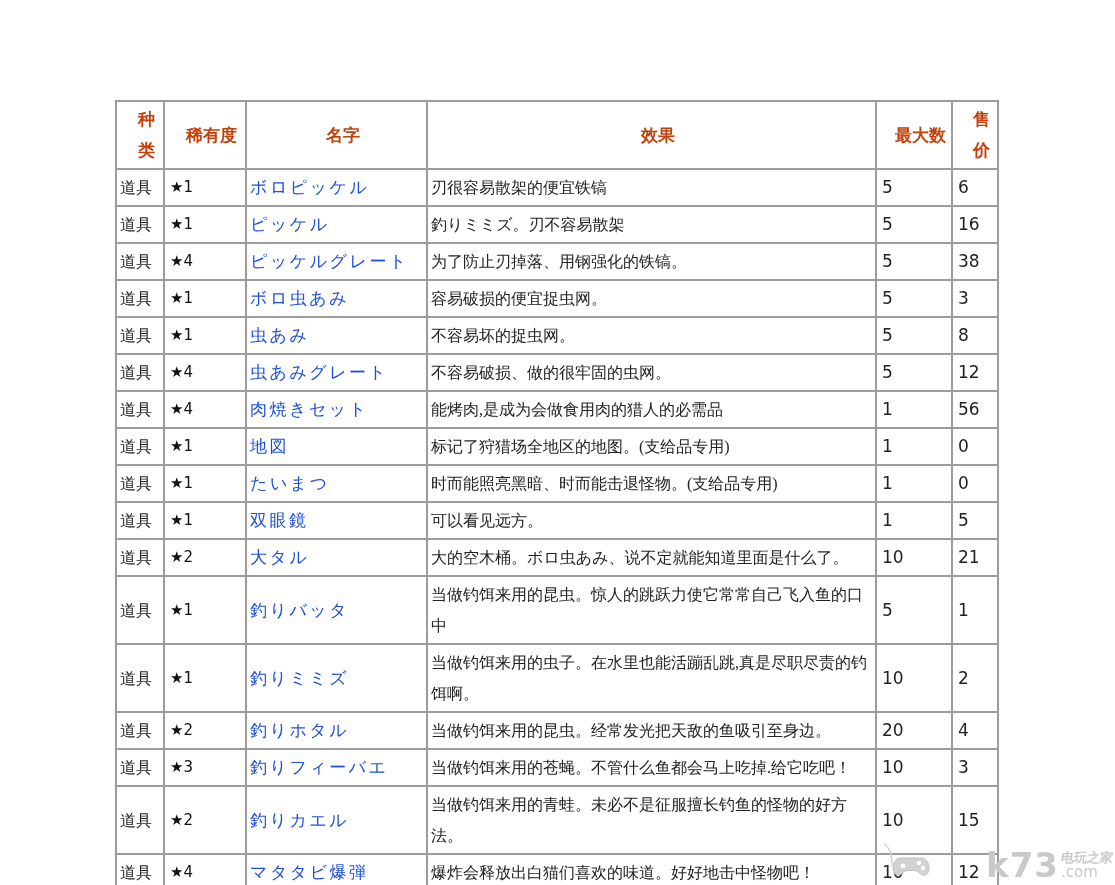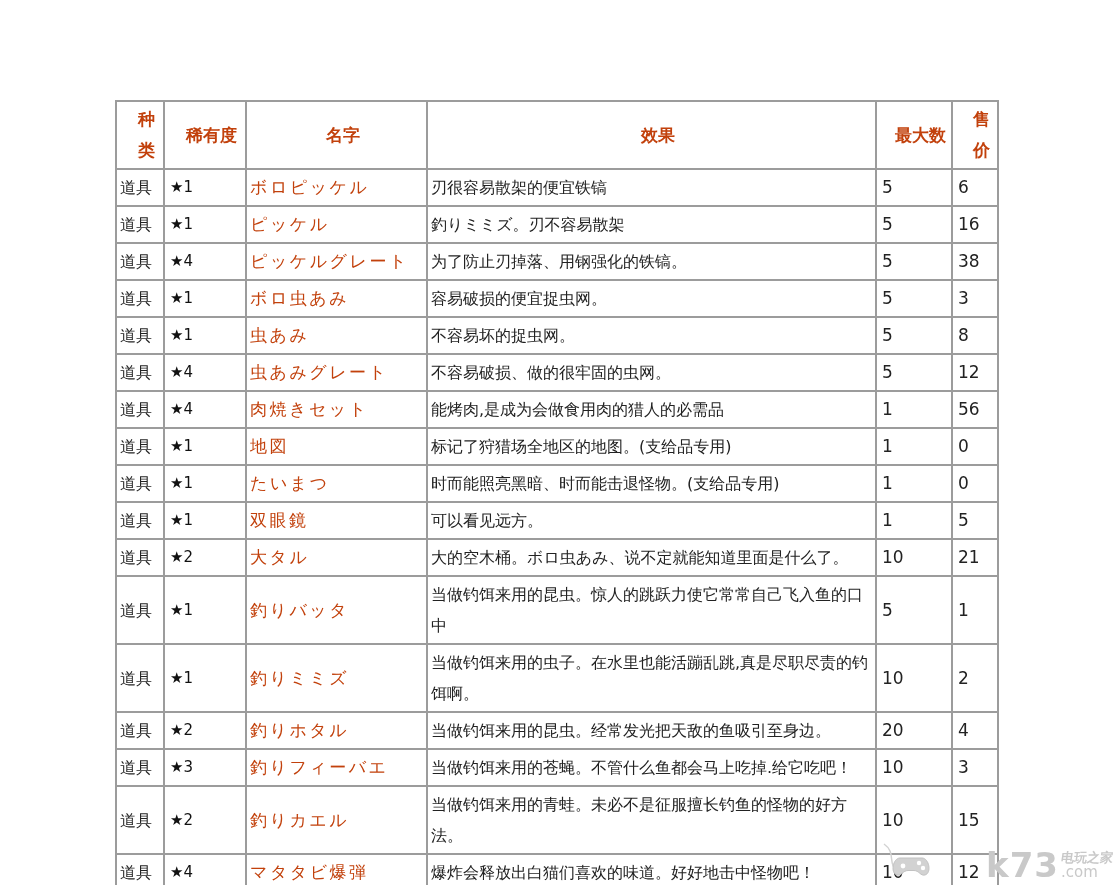--- a/index.html
+++ b/index.html
@@ -51,25 +51,25 @@
     font-weight: bold;
     text-align: center;
     color: #c2410c;
     height: 31px;
     padding-left: 16px;
   }
   .item-table td { height: 31px; }
   td.cell-type { }
   td.cell-rarity { padding-left: 5px; font-size: 15px; color: #111; }
   td.cell-name {
-    color: #c2410c;
+    color: #1d4ed8;
     font-size: 17px;
     letter-spacing: 2.5px;
   }
-  td.cell-effect { line-height: 31px; }
+  td.cell-effect { line-height: 31px; font-family: Liberation Serif, serif; }
   td.cell-max, td.cell-price { font-size: 17px; padding-left: 5px; }
   
   .watermark {
     position: absolute;
     right: 2px;
     top: 842px;
     display: flex;
     align-items: center;
     color: #c9c9c9;
     user-select: none;

